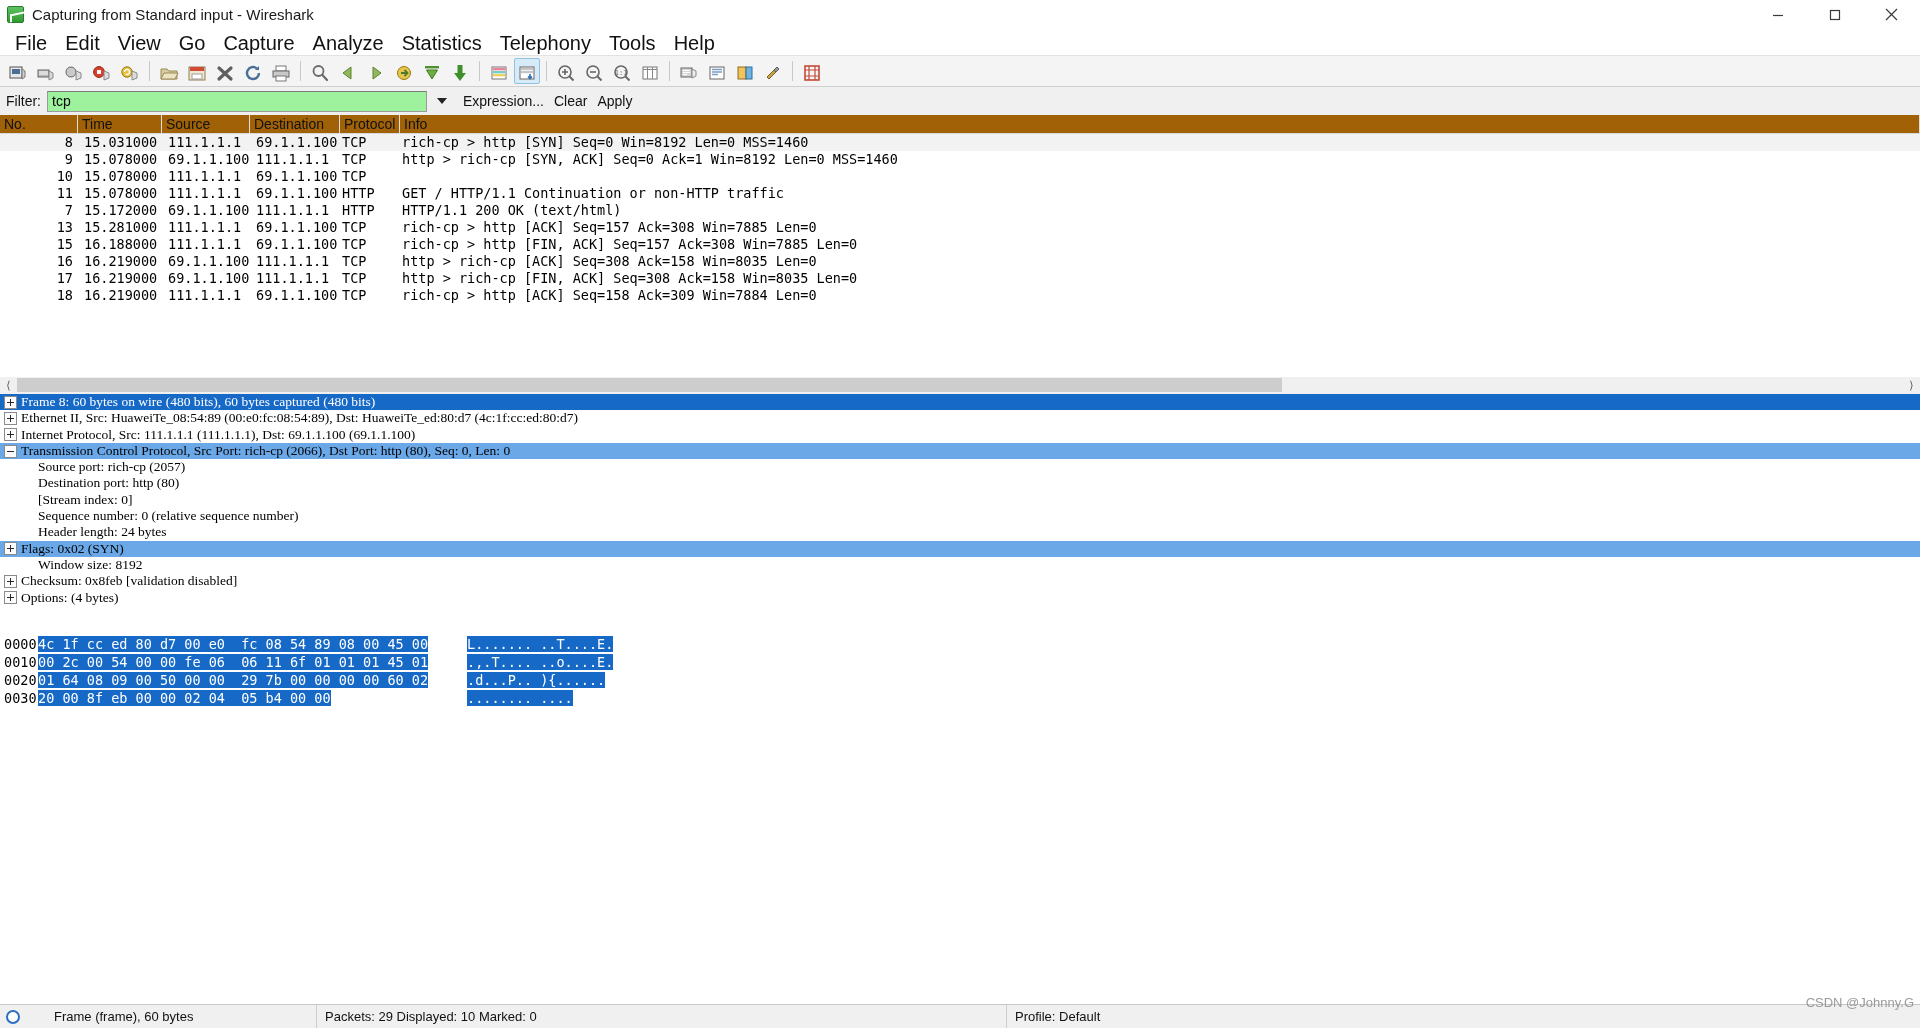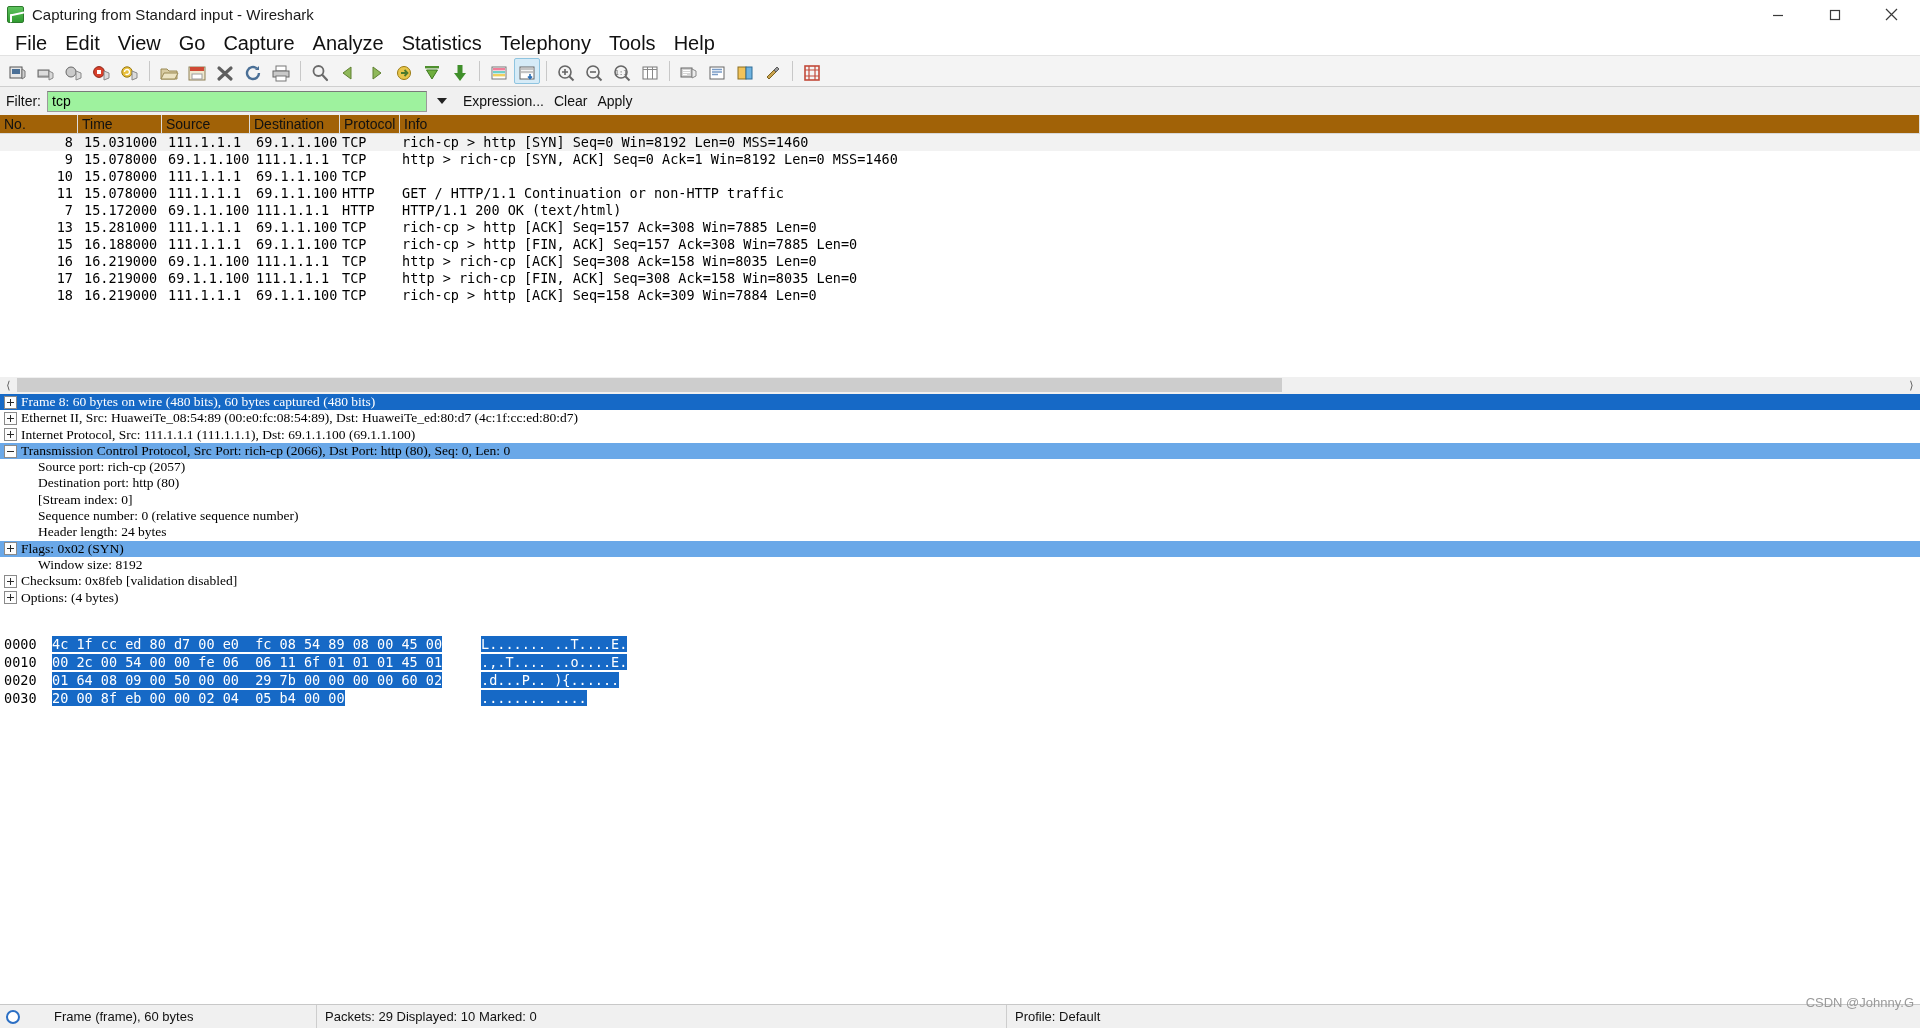--- a/index.html
+++ b/index.html
@@ -255,21 +255,21 @@
     font-family: "DejaVu Sans Mono", monospace;
     font-size: 13.5px;
     color: #000;
     padding-top: 3px;
     overflow: hidden;
   }
   .hex-row {
     height: 18px; line-height: 18px;
     display: flex; white-space: pre;
   }
-  .hex-off { width: 52px; padding-left: 4px; }
+  .hex-off { width: 38px; padding-left: 4px; }
   .hex-bytes { width: 390px; }
   .hex-bytes .hl { background: #1669c6; color: #ffffff; }
   .hex-ascii { padding-left: 20px; }
   .hex-ascii .hl { background: #1669c6; color: #ffffff; margin-left: 19px; }
 
   
   .statusbar {
     flex: 0 0 24px; height: 24px;
     background: #f0f0f0;
     border-top: 1px solid #c8c8c8;

